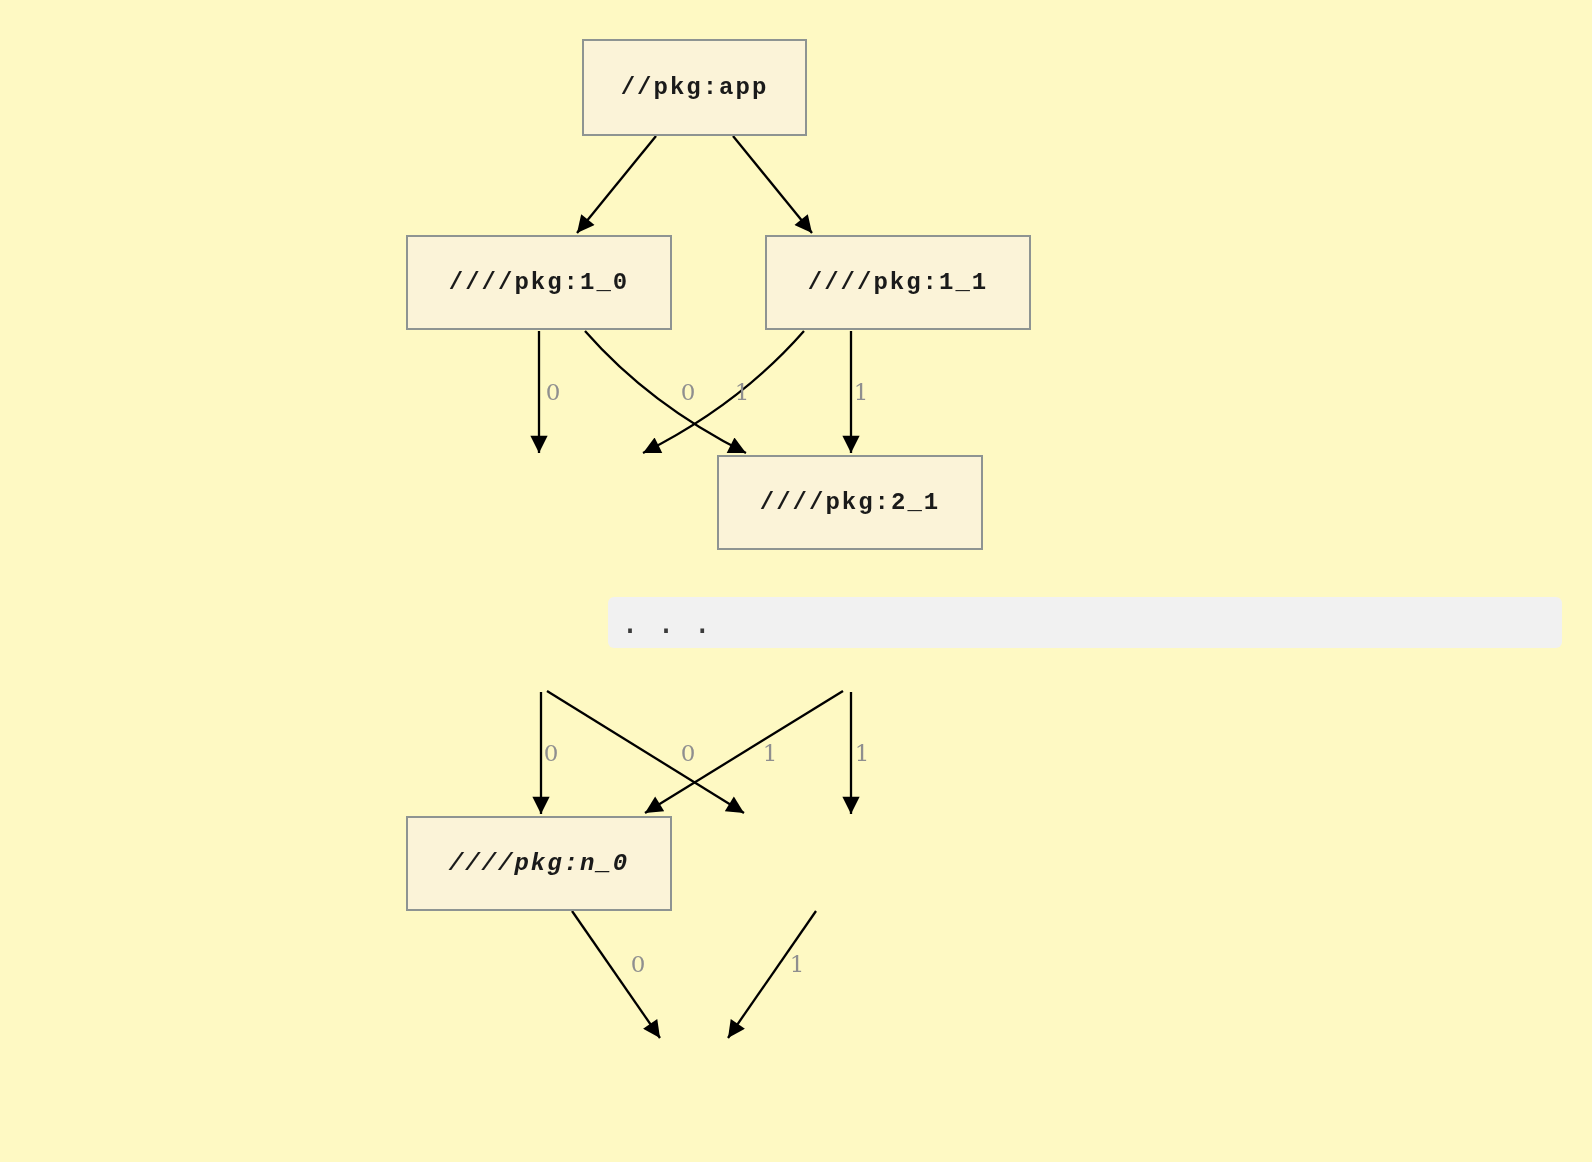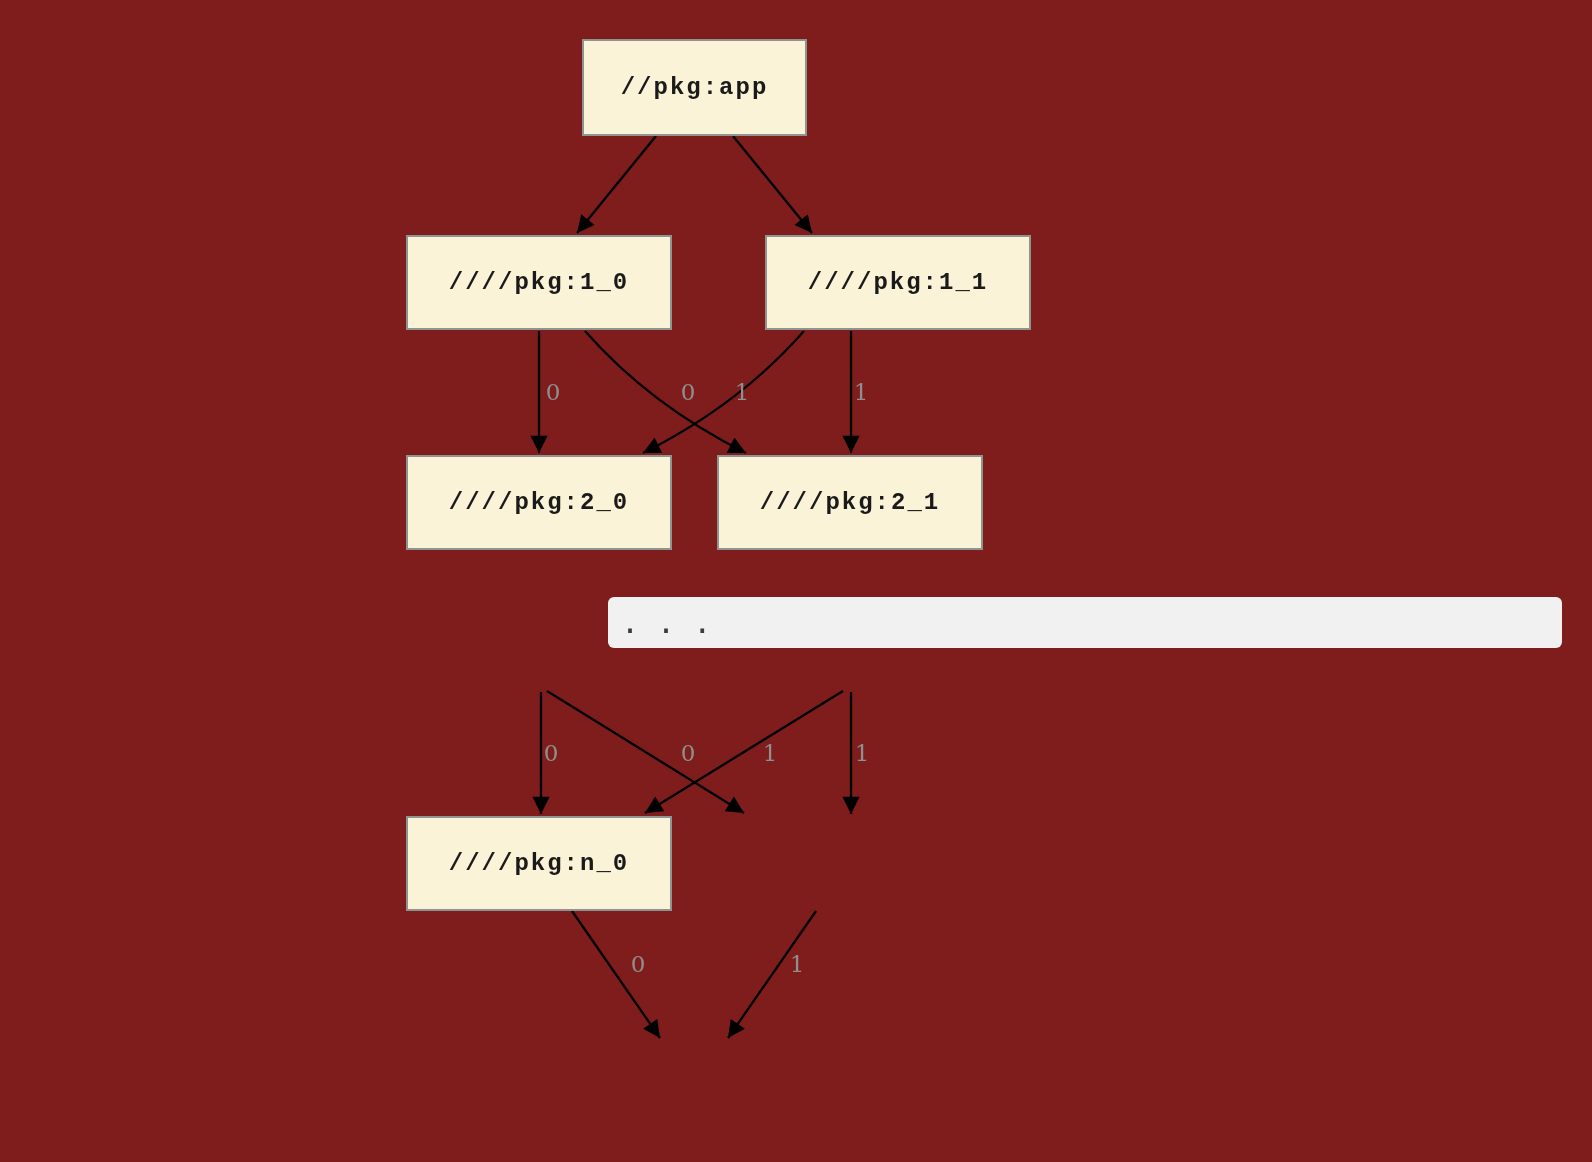--- a/index.html
+++ b/index.html
@@ -5,21 +5,21 @@
   html, body {
     margin: 0;
     padding: 0;
     background: #ffffff;
     overflow: hidden;
   }
   .canvas {
     position: relative;
     width: 1592px;
     height: 1162px;
-    background: #7f1d1d;
+    background: #fef9c3;
   }
   .edges-layer {
     position: absolute;
     left: 0; top: 0;
     width: 1592px;
     height: 1162px;
     pointer-events: none;
   }
   .node {
     position: absolute;
@@ -93,40 +93,37 @@
 
   <div class="node" style="left:582px; top:39px; width:225px; height:97px;">
     <span>//pkg:app</span>
   </div>
   <div class="node" style="left:406px; top:235px; width:266px; height:95px;">
     <span>////pkg:1_0</span>
   </div>
   <div class="node" style="left:717px; top:235px; width:266px; height:95px;margin-left:48px;">
     <span>////pkg:1_1</span>
   </div>
-  <div class="node" style="left:406px; top:455px; width:266px; height:95px;">
-    <span>////pkg:2_0</span>
-  </div>
   <div class="node" style="left:717px; top:455px; width:266px; height:95px;text-align:center;">
     <span>////pkg:2_1</span>
   </div>
 
   <span class="edge-label" style="left:553px; top:392px;">0</span>
   <span class="edge-label" style="left:688px; top:392px;">0</span>
   <span class="edge-label" style="left:742px; top:392px;">1</span>
   <span class="edge-label" style="left:861px; top:392px;">1</span>
 
   <div class="ellipsis-band">
     <span>. . .</span>
   </div>
 
   <span class="edge-label" style="left:551px; top:753px;">0</span>
   <span class="edge-label" style="left:688px; top:753px;">0</span>
   <span class="edge-label" style="left:770px; top:753px;">1</span>
   <span class="edge-label" style="left:862px; top:753px;">1</span>
   <span class="edge-label" style="left:638px; top:964px;">0</span>
   <span class="edge-label" style="left:797px; top:964px;">1</span>
 
-  <div class="node" style="left:406px; top:816px; width:266px; height:95px;">
+  <div class="node" style="left:406px; top:816px; width:266px; height:95px;font-style:italic;">
     <span>////pkg:n_0</span>
   </div>
 
 </div>
 
 </body></html>

